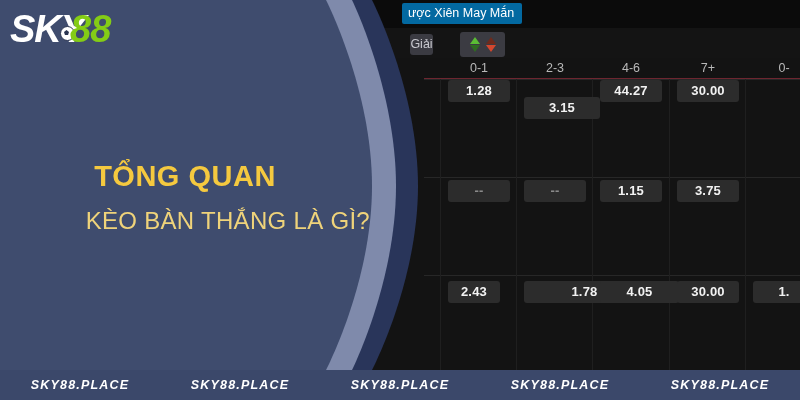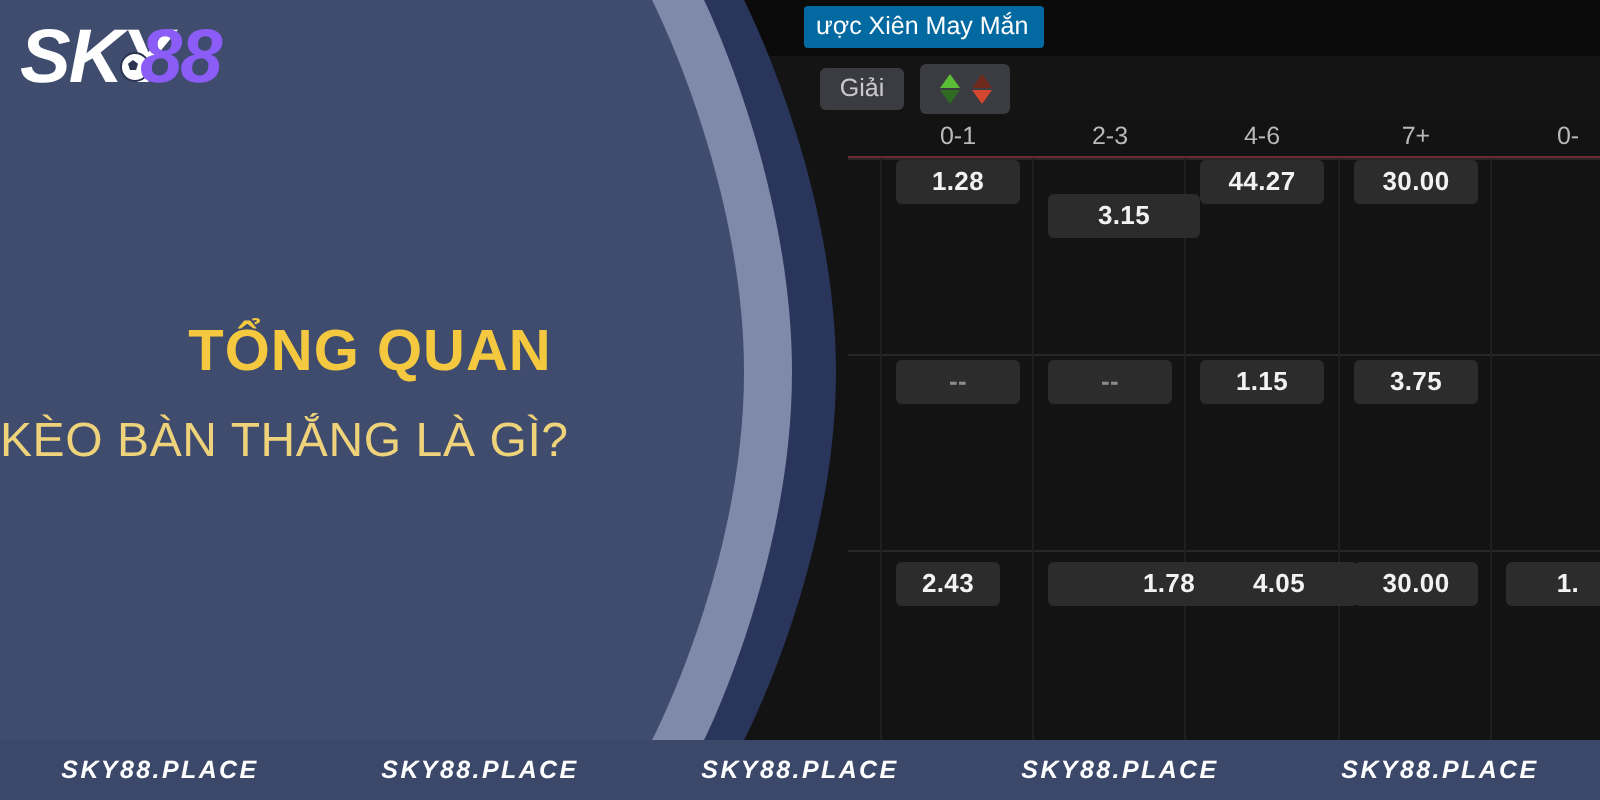--- a/index.html
+++ b/index.html
@@ -45,21 +45,21 @@
   }
   .toolbar-row {
     position: absolute;
     left: 0; top: 28px;
     width: 800px; height: 30px;
     background: #141414;
   }
   .btn-giai {
     position: absolute;
     left: 410px; top: 34px;
-    width: 42px; height: 21px;
+    width: 23px; height: 21px;
     background: #3b3b42;
     border-radius: 3px;
     color: #c9c9cf;
     font-size: 12.5px;
     line-height: 21px;
     text-align: center;
   }
   .btn-sort {
     position: absolute;
     left: 460px; top: 32px;
@@ -158,21 +158,21 @@
   .logo-sky, .logo-88 {
     position: absolute;
     top: 0;
     font-size: 38px;
     font-weight: bold;
     font-style: italic;
     line-height: 46px;
     letter-spacing: -1px;
   }
   .logo-sky { left: 2px;  color: #ffffff; }
-  .logo-88  { left: 62px; color: #8b5cf6; }
+  .logo-88  { left: 62px; color: #84cc16; }
   .logo-ball {
     position: absolute;
     left: 52px; top: 20px;
     width: 13px; height: 13px;
     border-radius: 50%;
     background: #ffffff;
     border: 1.5px solid #2b3551;
   }
   .logo-ball:after {
     content: "";
@@ -191,21 +191,21 @@
     color: #f5c93f;
     font-size: 29px;
     font-weight: bold;
     letter-spacing: .5px;
     white-space: nowrap;
   }
   .title-sub {
     position: absolute;
     left: 0; top: 207px;
     width: 370px;
-    text-align: left;
+    text-align: right;
     color: #efd37a;
     font-size: 24px;
     font-weight: normal;
     letter-spacing: .3px;
     white-space: nowrap;
   }
 
   
   .footer {
     position: absolute;

